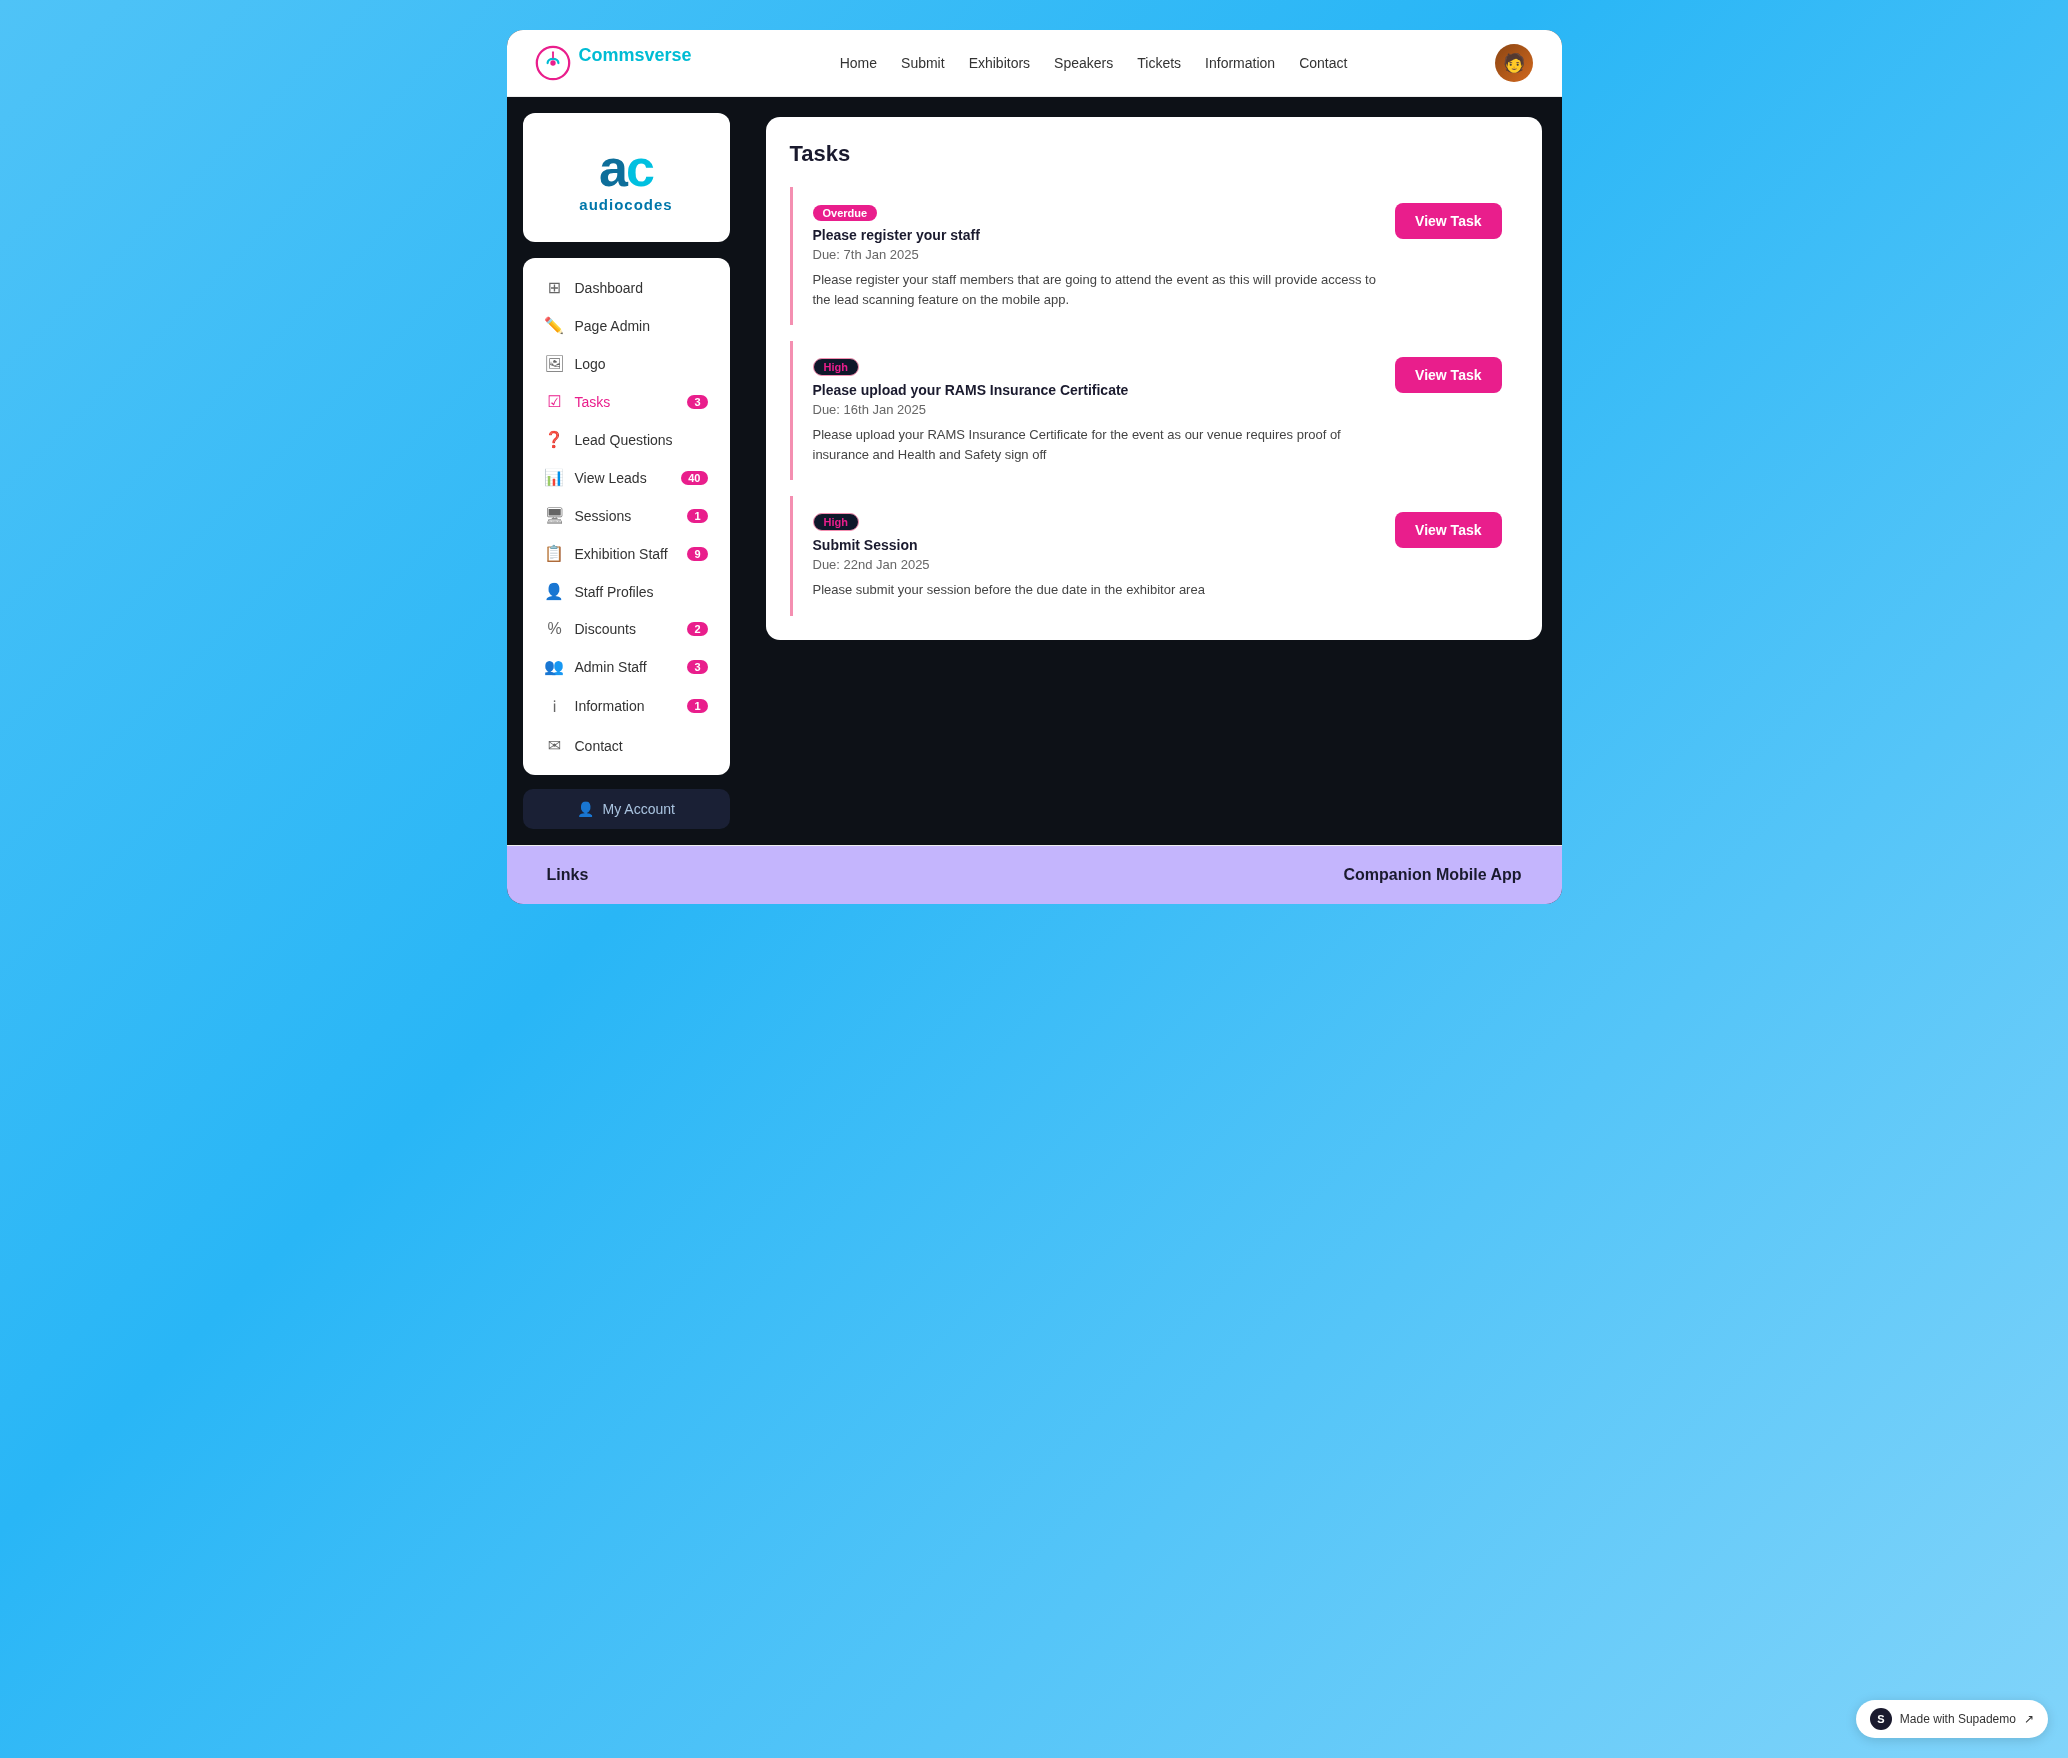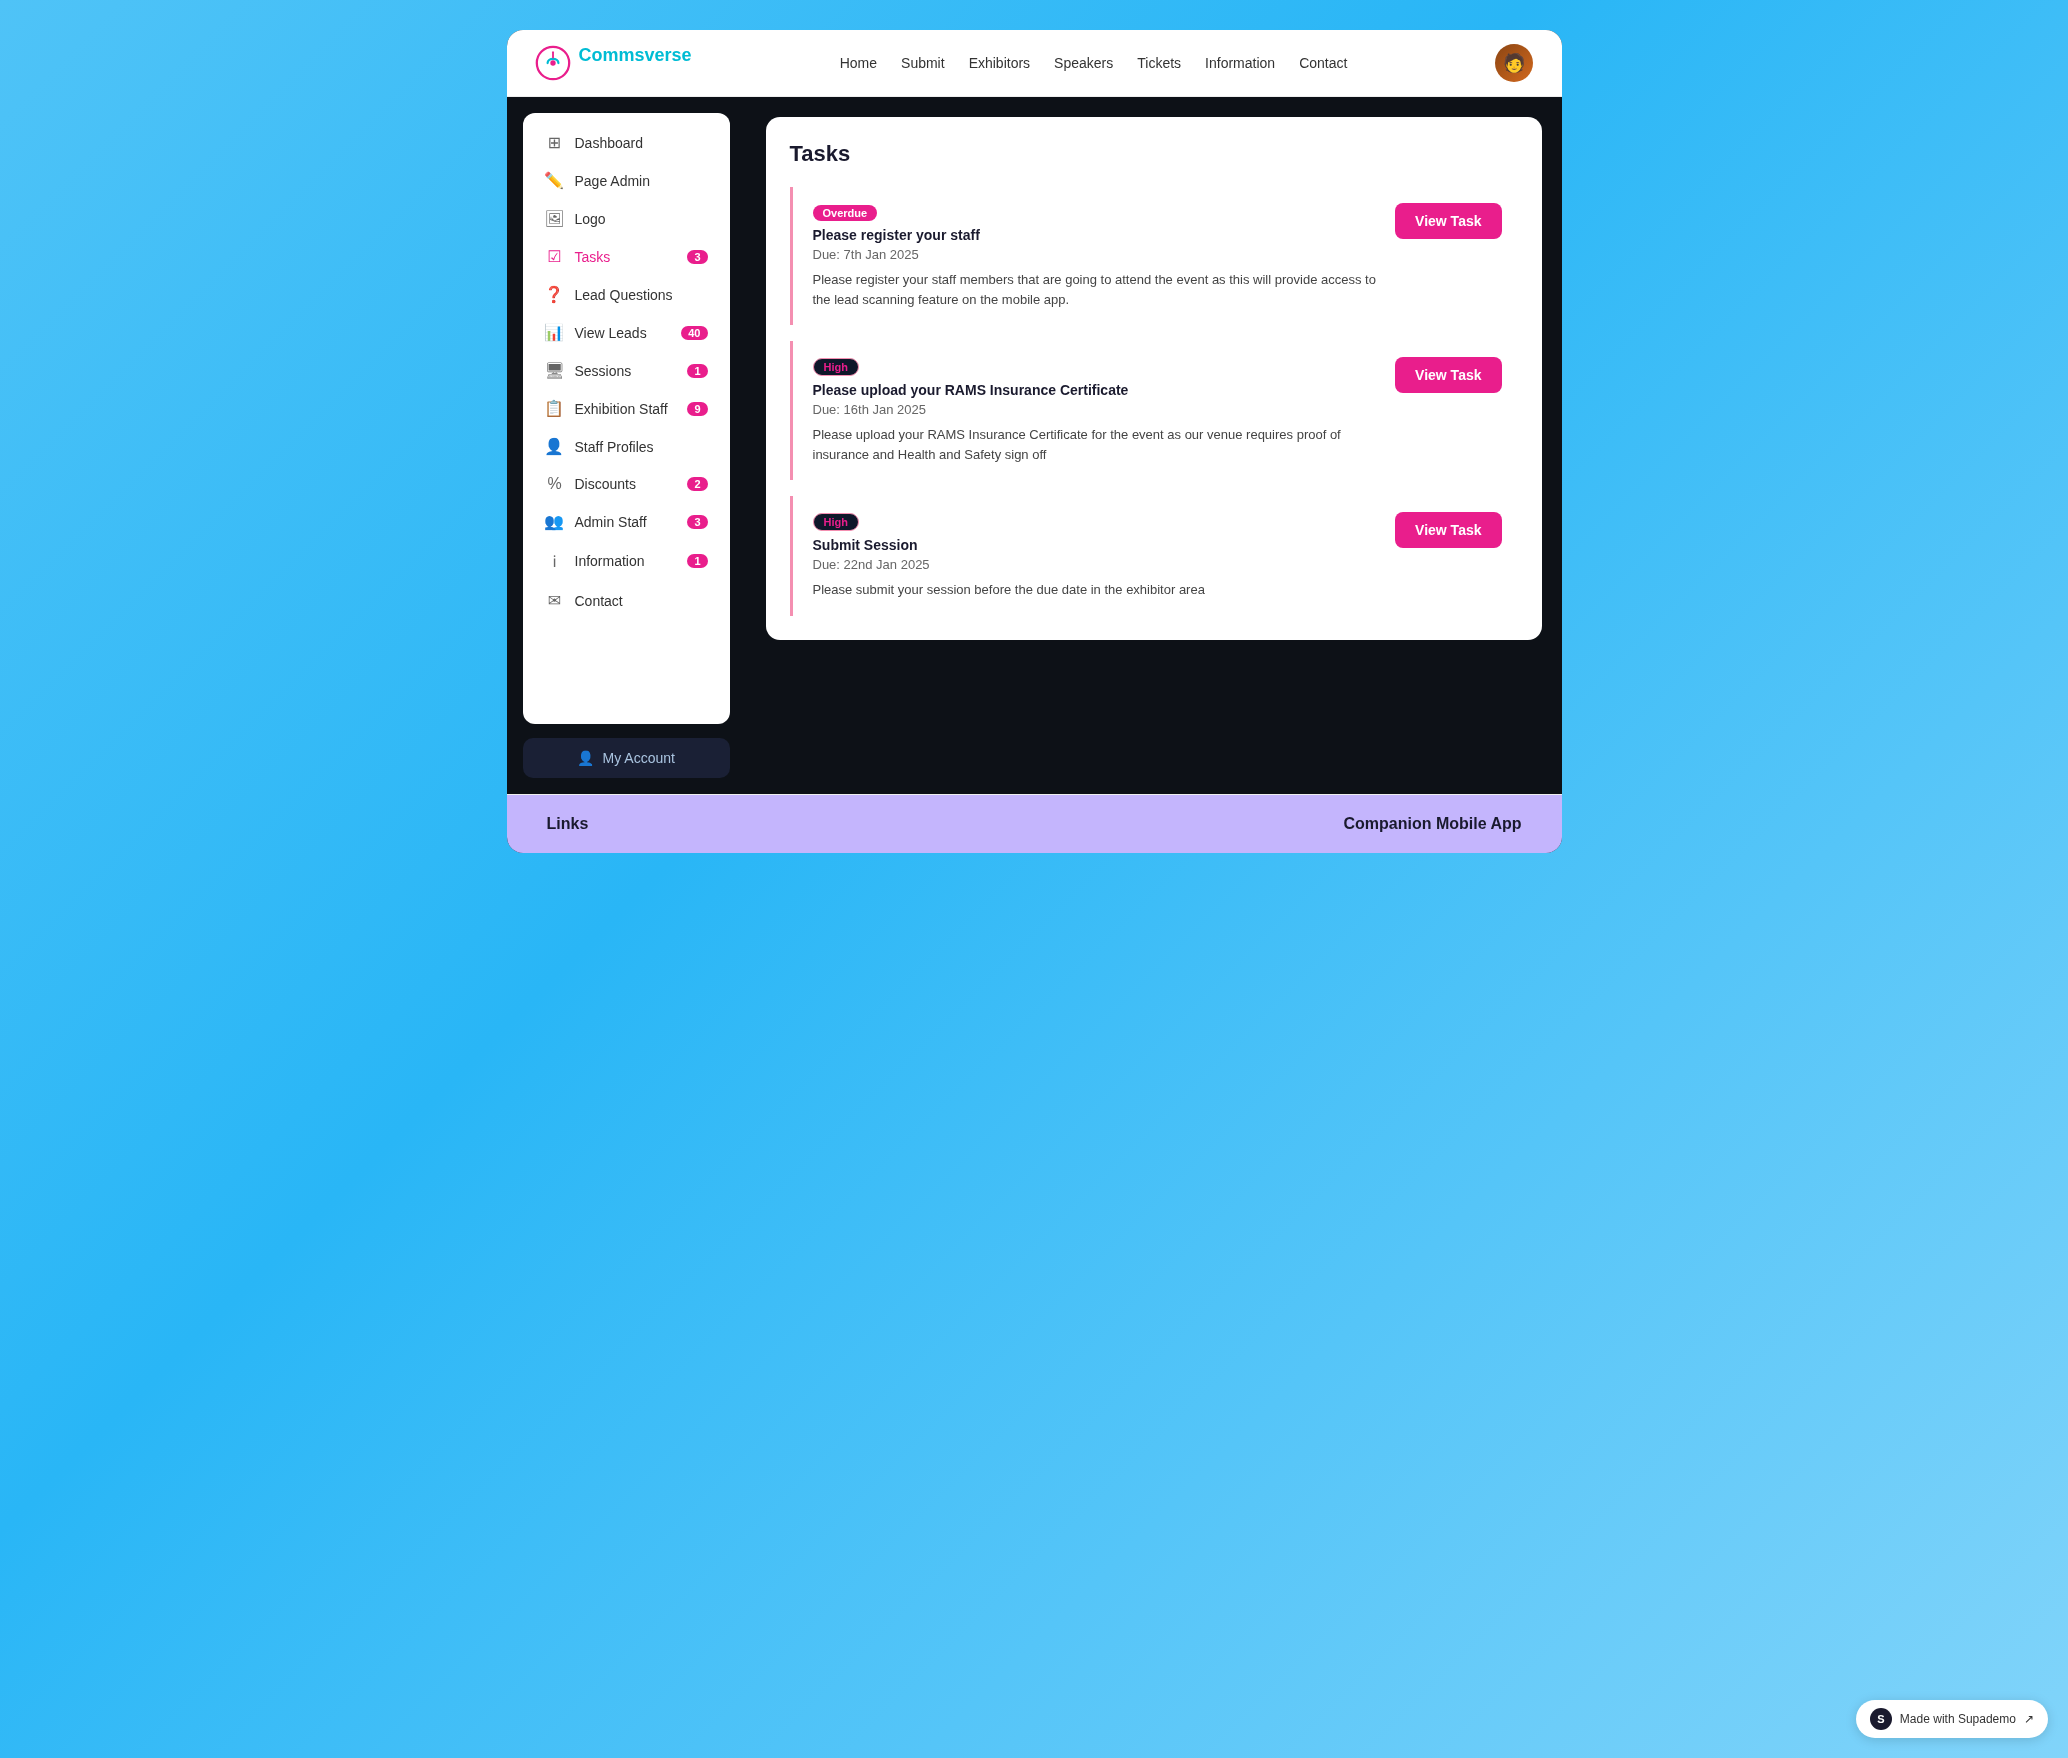--- a/index.html
+++ b/index.html
@@ -325,20 +325,28 @@
         <a class="nav-link">Tickets</a>
         <a class="nav-link">Information</a>
         <a class="nav-link">Contact</a>
       </div>
     <div class="user-avatar">🧑</div>
   </nav>
 
   <div class="main-layout">
 
     <aside class="sidebar">
+      <div class="sidebar-logo-card">
+        <div class="sidebar-logo-img">
+          <div class="sidebar-logo-ac">
+            <span style="color:#0d6e9a">a</span><span style="color:#00c0e0">c</span>
+          </div>
+          <div class="sidebar-logo-name">audiocodes</div>
+        </div>
+      </div>
 
       <div class="sidebar-nav">
 
       <div class="sidebar-item">
             <span class="sidebar-icon">⊞</span>
             <span class="sidebar-label">Dashboard</span>
           </div>
           <div class="sidebar-item">
             <span class="sidebar-icon">✏️</span>
             <span class="sidebar-label">Page Admin</span>

